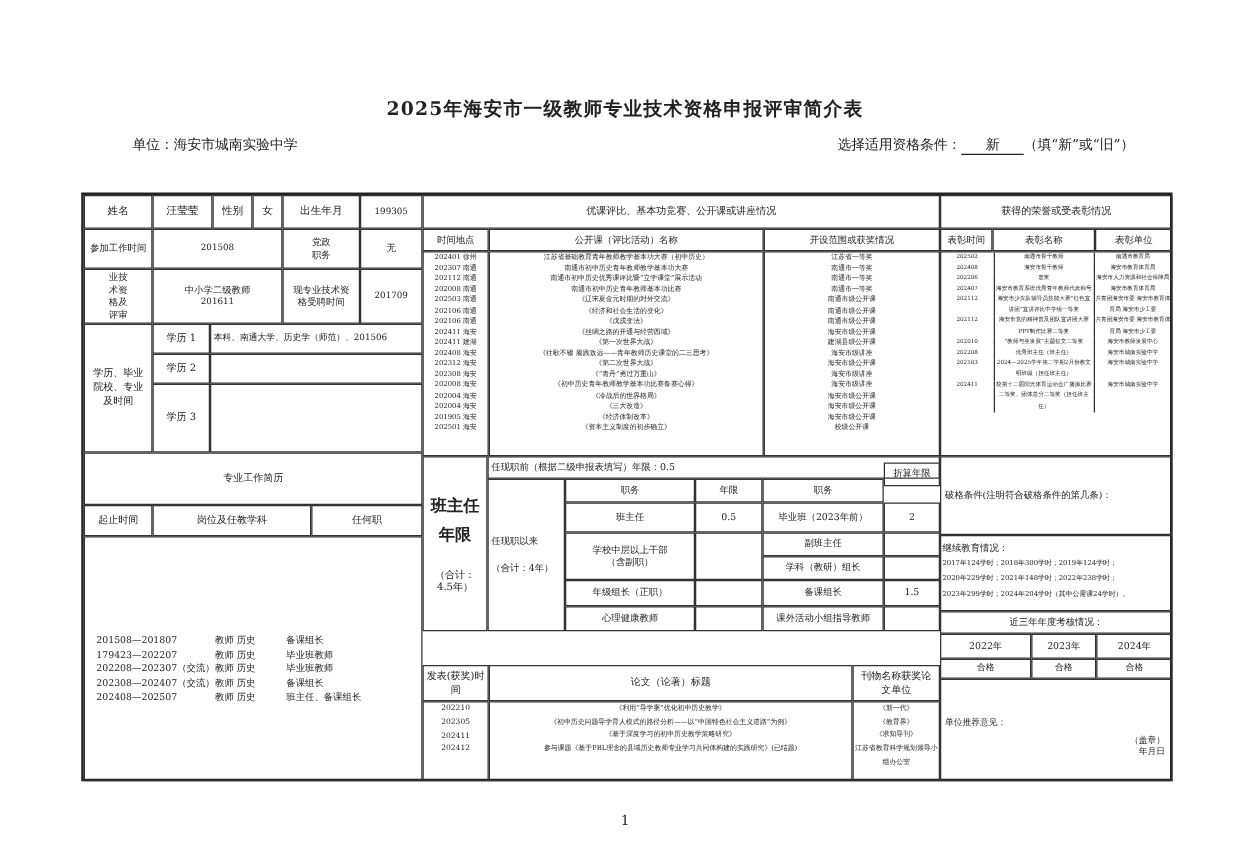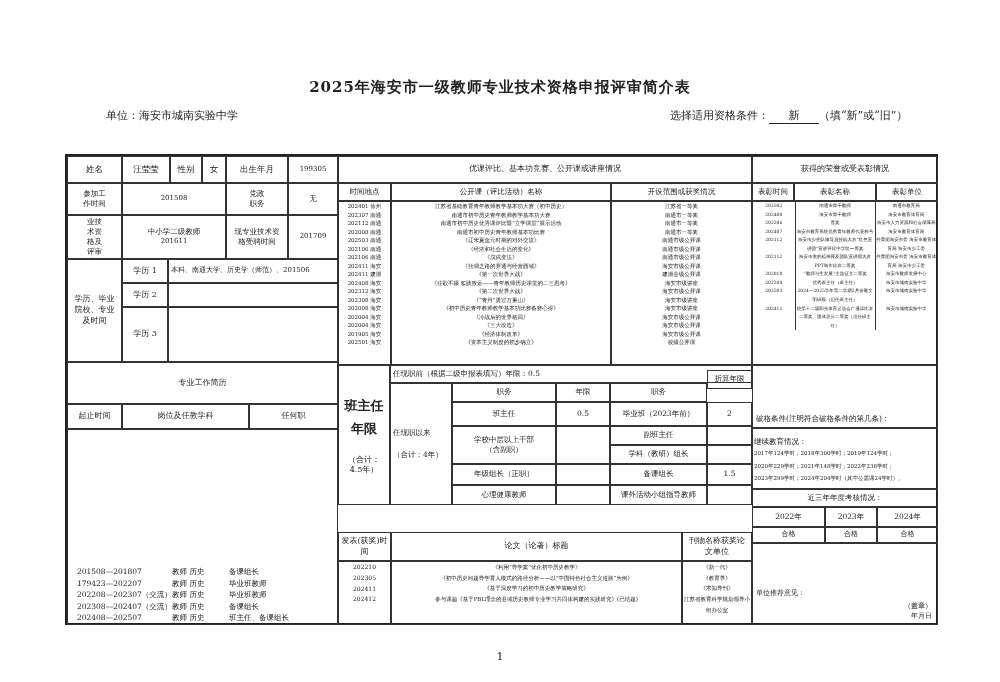--- a/index.html
+++ b/index.html
@@ -5,21 +5,21 @@
   html,body{margin:0;padding:0;background:#fff;}
   body{width:1000px;height:682px;position:relative;overflow:hidden;font-family:"DejaVu Serif","Liberation Serif",serif;color:#222;}
   .abs{position:absolute;}
   .title{left:0;top:78px;width:1000px;text-align:center;font-size:15px;font-weight:bold;letter-spacing:1px;}
   .unit{left:106px;top:108px;font-size:11px;}
   .cond{left:670px;top:108px;font-size:11px;}
   .cond .ul{display:inline-block;min-width:50px;border-bottom:1px solid #222;text-align:center;}
   .pagenum{left:0;top:650px;width:1000px;text-align:center;font-size:11px;}
   .frame{left:65px;top:154px;width:873px;height:471px;border:2px solid #222;box-sizing:border-box;}
   .cell{position:absolute;box-sizing:border-box;border:1px solid #333;display:flex;align-items:center;justify-content:center;text-align:center;font-size:8.5px;line-height:1.35;overflow:hidden;}
-  .tl{justify-content:flex-start;align-items:flex-end;text-align:left;padding:3px;}
+  .tl{justify-content:flex-start;align-items:center;text-align:left;padding:3px;}
   .sm{font-size:5.5px;line-height:1.55;}
   .xs{font-size:4.5px;line-height:1.9;}
   .list{display:block;text-align:left;}
   .row{display:flex;white-space:nowrap;}
   .big{font-size:13px;font-weight:bold;line-height:1.8;}
   .col{display:flex;flex-direction:column;align-items:center;justify-content:center;}
 </style>
 </head>
 <body>
 
@@ -29,21 +29,21 @@
 
 <div class="abs frame">
 
   <div class="cell" style="left:0;top:0;width:55px;height:27px">姓名</div>
   <div class="cell" style="left:55px;top:0;width:48px;height:27px">汪莹莹</div>
   <div class="cell" style="left:103px;top:0;width:32px;height:27px">性别</div>
   <div class="cell" style="left:135px;top:0;width:24px;height:27px">女</div>
   <div class="cell" style="left:159px;top:0;width:62px;height:27px;padding:0 6px">出生年月</div>
   <div class="cell sm" style="left:221px;top:0;width:50px;height:27px;font-size:7px">199305</div>
 
-  <div class="cell" style="left:0;top:27px;width:55px;height:32px;font-size:7.5px;padding:0 13px">参加工作时间</div>
+  <div class="cell" style="left:0;top:27px;width:55px;height:32px;font-size:7.5px;padding:0 2px">参加工作时间</div>
   <div class="cell" style="left:55px;top:27px;width:104px;height:32px;font-size:7px">201508</div>
   <div class="cell" style="left:159px;top:27px;width:62px;height:32px;font-size:7.5px;padding:0 20px">党政职务</div>
   <div class="cell" style="left:221px;top:27px;width:50px;height:32px;font-size:7.5px">无</div>
 
   <div class="cell" style="left:0;top:59px;width:55px;height:44px;font-size:7.5px;padding:0 18px">现专业技术资格及评审时间</div>
   <div class="cell col" style="left:55px;top:59px;width:104px;height:44px;font-size:7.5px">
       <span>中小学二级教师</span>
       <span style="font-size:7px">201611</span>
     </div>
   <div class="cell" style="left:159px;top:59px;width:62px;height:44px;font-size:7.5px;padding:0 4px">现专业技术资格受聘时间</div>

